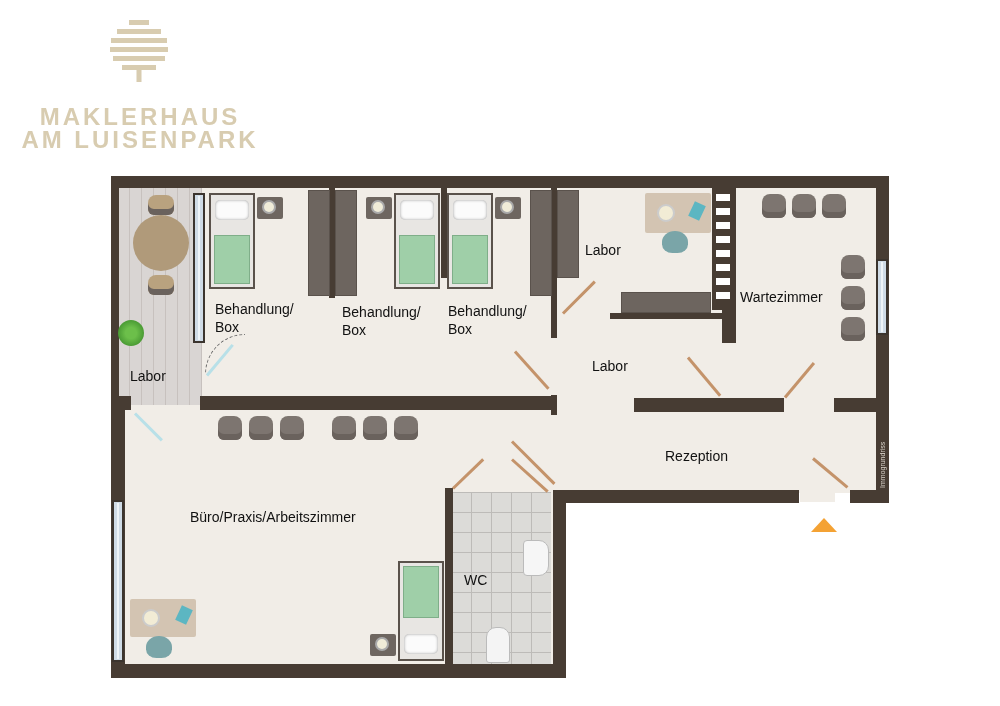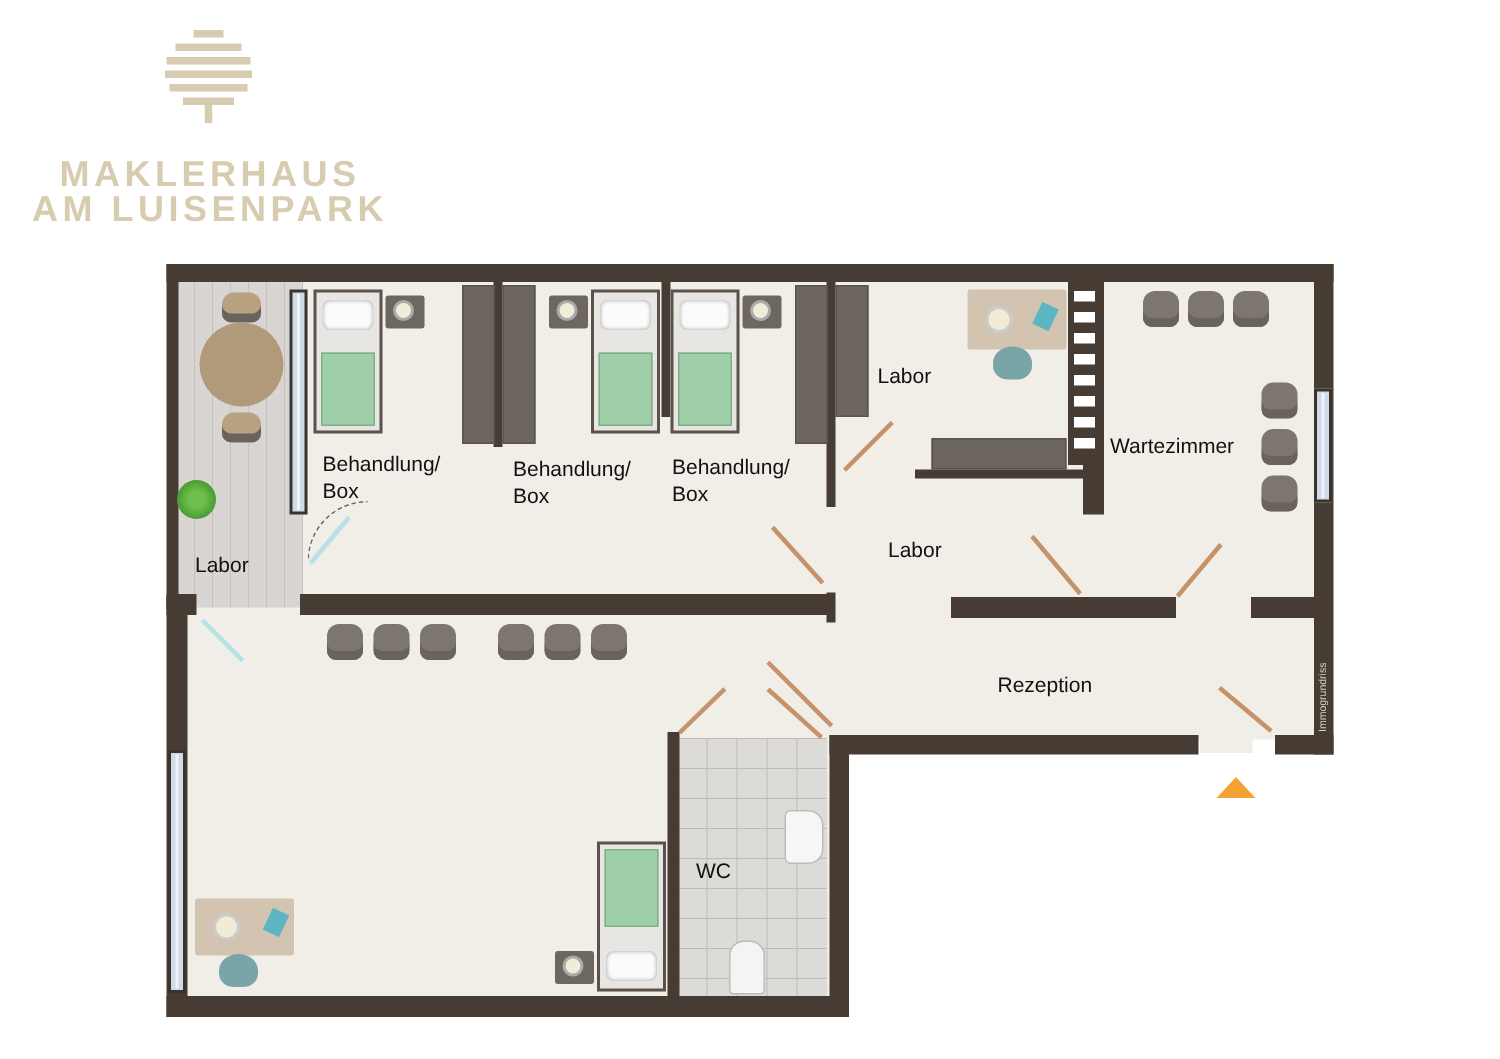--- a/index.html
+++ b/index.html
@@ -192,16 +192,17 @@
     <div>Box</div>
   </div>
   <div class="label" style="left:448px;top:302px;width:100px;">
     <div>Behandlung/</div>
     <div>Box</div>
   </div>
   <div class="label" style="left:585px;top:241px;width:60px;">Labor</div>
   <div class="label" style="left:740px;top:288px;width:100px;">Wartezimmer</div>
   <div class="label" style="left:592px;top:357px;width:50px;">Labor</div>
   <div class="label" style="left:665px;top:447px;width:90px;">Rezeption</div>
+  <div class="label" style="left:190px;top:508px;width:200px;">Büro/Praxis/Arbeitszimmer</div>
   <div class="label" style="left:464px;top:571px;width:40px;">WC</div>
 
   <div class="watermark" style="left:879px;top:488px;">Immogrundriss</div>
 </div>
 
 </body></html>

